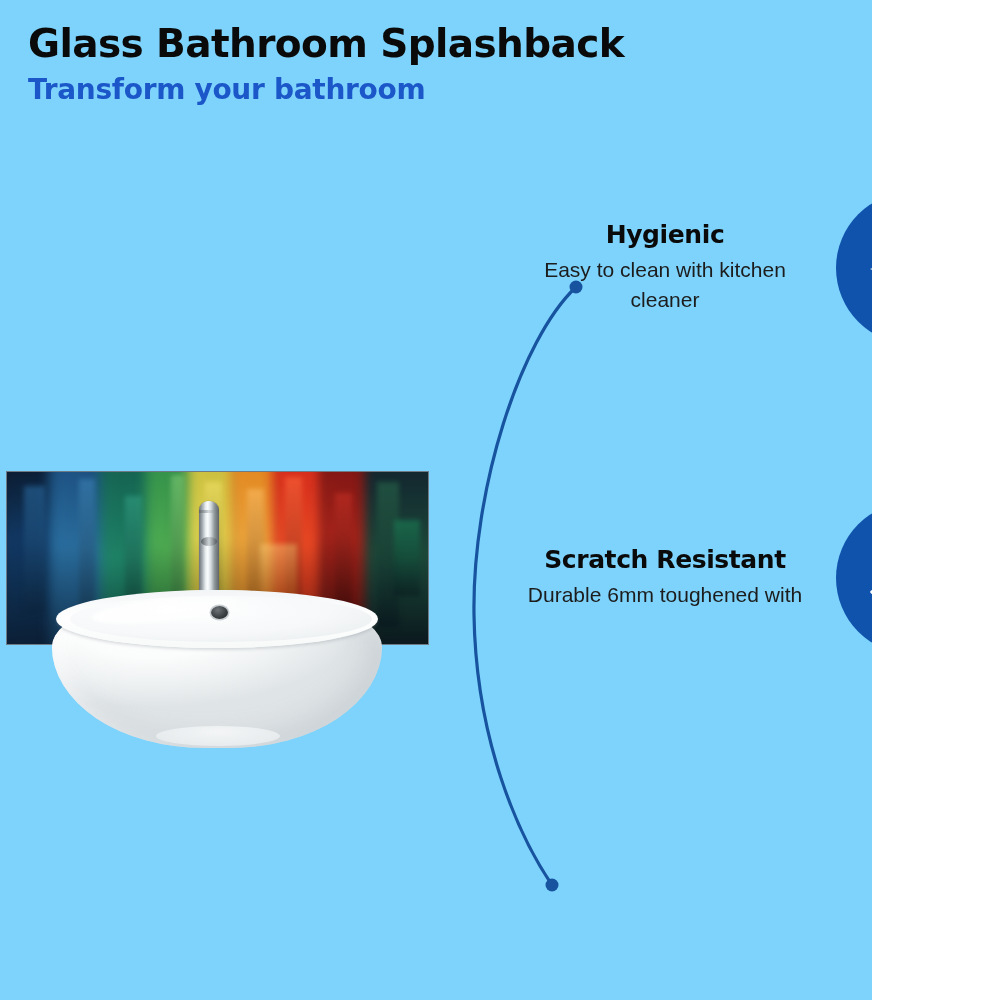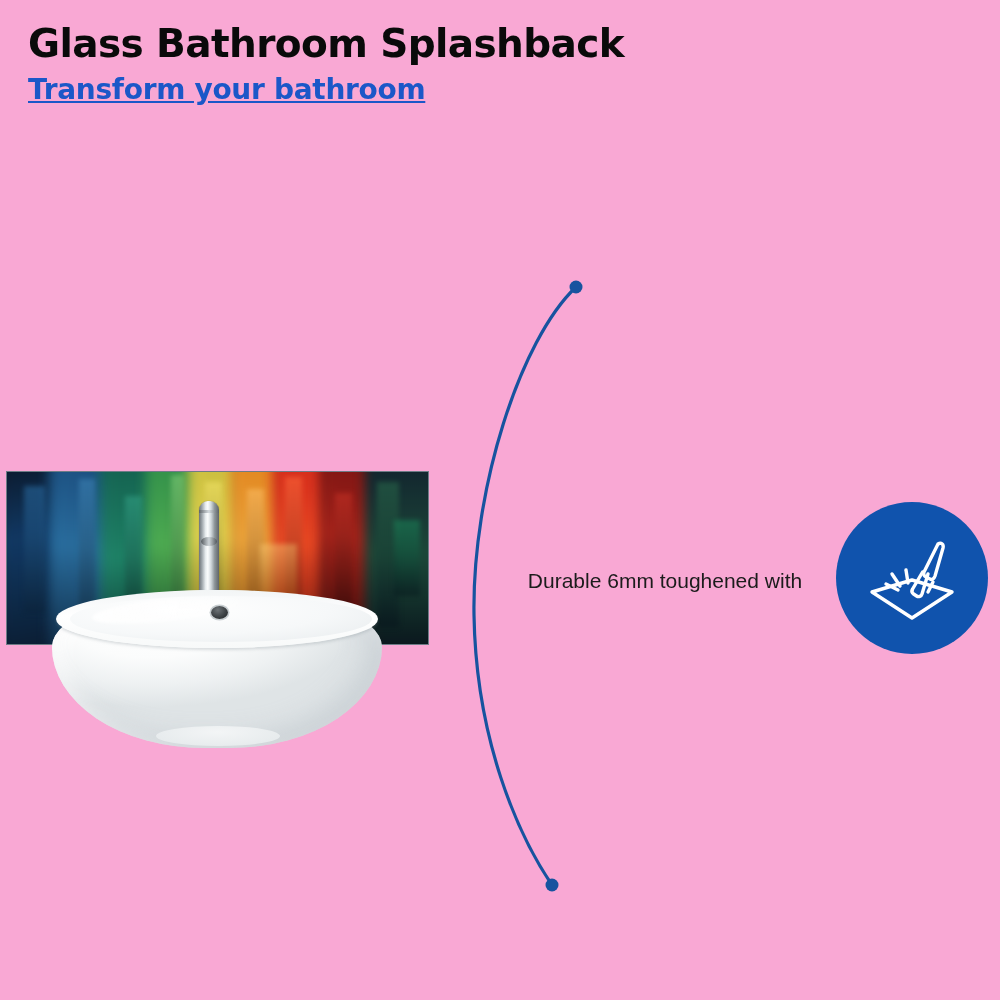--- a/index.html
+++ b/index.html
@@ -2,23 +2,23 @@
 <html><head>
 <meta charset="utf-8">
 <style>
   html, body {
     margin: 0;
     padding: 0;
     background: #ffffff;
   }
   #page {
     position: relative;
-    width: 1000px;
+    width: 872px;
     height: 1000px;
-    background: #f9a8d4;
+    background: #7dd3fc;
     overflow: hidden;
     font-family: "Liberation Sans", sans-serif;
   }
 
   
   #header-block {
     position: absolute;
     left: 28px;
     top: 22px;
     width: 760px;
@@ -34,21 +34,20 @@
   }
   #sub-title {
     font-family: "DejaVu Sans", sans-serif;
     font-size: 28px;
     font-weight: 700;
     letter-spacing: -0.3px;
     color: #1b57c8;
     line-height: 1.2;
     margin-top: 7px;
     white-space: nowrap;
-    text-decoration: underline;
   }
 
   
   #product-photo {
     position: absolute;
     left: 0px;
     top: 440px;
     width: 440px;
     height: 340px;
   }
@@ -315,23 +314,46 @@
       </div>
     </div>
   </div>
 
   <svg id="connector-curve" viewBox="0 0 180 660">
     <path d="M 136 27 C 80 80, 32 230, 34 355 C 36 480, 78 575, 112 625" fill="none" stroke="#17539f" stroke-width="3.2" stroke-linecap="round"></path>
     <circle cx="136" cy="27" r="6.5" fill="#17539f"></circle>
     <circle cx="112" cy="625" r="6.5" fill="#17539f"></circle>
   </svg>
 
+  <div class="feature-row" id="feature-row-0">
+    <div class="feature-text">
+      <div class="feature-title">Hygienic</div>
+      <div class="feature-desc">Easy to clean with kitchen cleaner</div>
+    </div>
+    <div class="icon-circle">
+      <svg width="104" height="104" viewBox="0 0 104 104">
+        <g fill="none" stroke="#ffffff" stroke-width="3.4" stroke-linecap="round" stroke-linejoin="round">
+          <path d="M48 30 c6 -8 16 -10 23 -4 c5 4 9 4 13 8 c5 5 6 13 2 19 l-14 22 c-5 8 -16 10 -24 5 l-13 -8 c-8 -5 -10 -16 -5 -24 z"></path>
+          <path d="M45 72 l-2 -17 c-0.6 -4 2 -7 6 -7 c3.4 0 6 2.6 6.4 6 l1.4 11"></path>
+          <path d="M56 62 l-1.6 -15 c-0.5 -4 2 -7 6 -7 c3.4 0 6 2.6 6.3 6 l1.5 14"></path>
+          <path d="M67 61 l-1.4 -13 c-0.4 -3.6 2 -6.6 5.6 -6.6 c3.2 0 5.7 2.4 6 5.6 l1.4 13"></path>
+          <path d="M78 61 l-1 -9 c-0.4 -3.4 2 -6 5.4 -6 c3 0 5.4 2.2 5.7 5.2 l1.4 13"></path>
+        </g>
+        <g fill="#ffffff">
+          <path d="M23 40 l3.6 9.4 L36 53 l-9.4 3.6 L23 66 l-3.6 -9.4 L10 53 l9.4 -3.6 z"></path>
+          <path d="M43 18 l2.6 6.8 L52 27.4 l-6.4 2.6 L43 37 l-2.6 -7 L34 27.4 l6.4 -2.6 z"></path>
+          <path d="M30 74 l2.2 5.7 L38 82 l-5.8 2.2 L30 90 l-2.2 -5.8 L22 82 l5.8 -2.3 z"></path>
+        </g>
+      </svg>
+    </div>
+  </div>
 
   <div class="feature-row" id="feature-row-1">
     <div class="feature-text">
+      <div class="feature-title">Scratch Resistant</div>
       <div class="feature-desc">Durable 6mm toughened with</div>
     </div>
     <div class="icon-circle">
       <svg width="104" height="104" viewBox="0 0 104 104">
         <g fill="none" stroke="#ffffff" stroke-width="3.4" stroke-linecap="round" stroke-linejoin="round">
           <path d="M12 66 L52 54 L92 66 L52 92 Z"></path>
           <path d="M78 18 c3 -2 6 0 5 4 l-8 28 c-1 3 -3 4 -5 3 l-4 -2 c-2 -1 -3 -3 -2 -5 z"></path>
           <path d="M68 48 l-6 20 c-0.7 2.4 -3.4 3.4 -5.4 2 l-3 -2 c-1.8 -1.3 -2 -3.4 -1 -5 l10 -17"></path>
           <path d="M32 48 L40 60"></path>
           <path d="M26 58 L38 64"></path>

